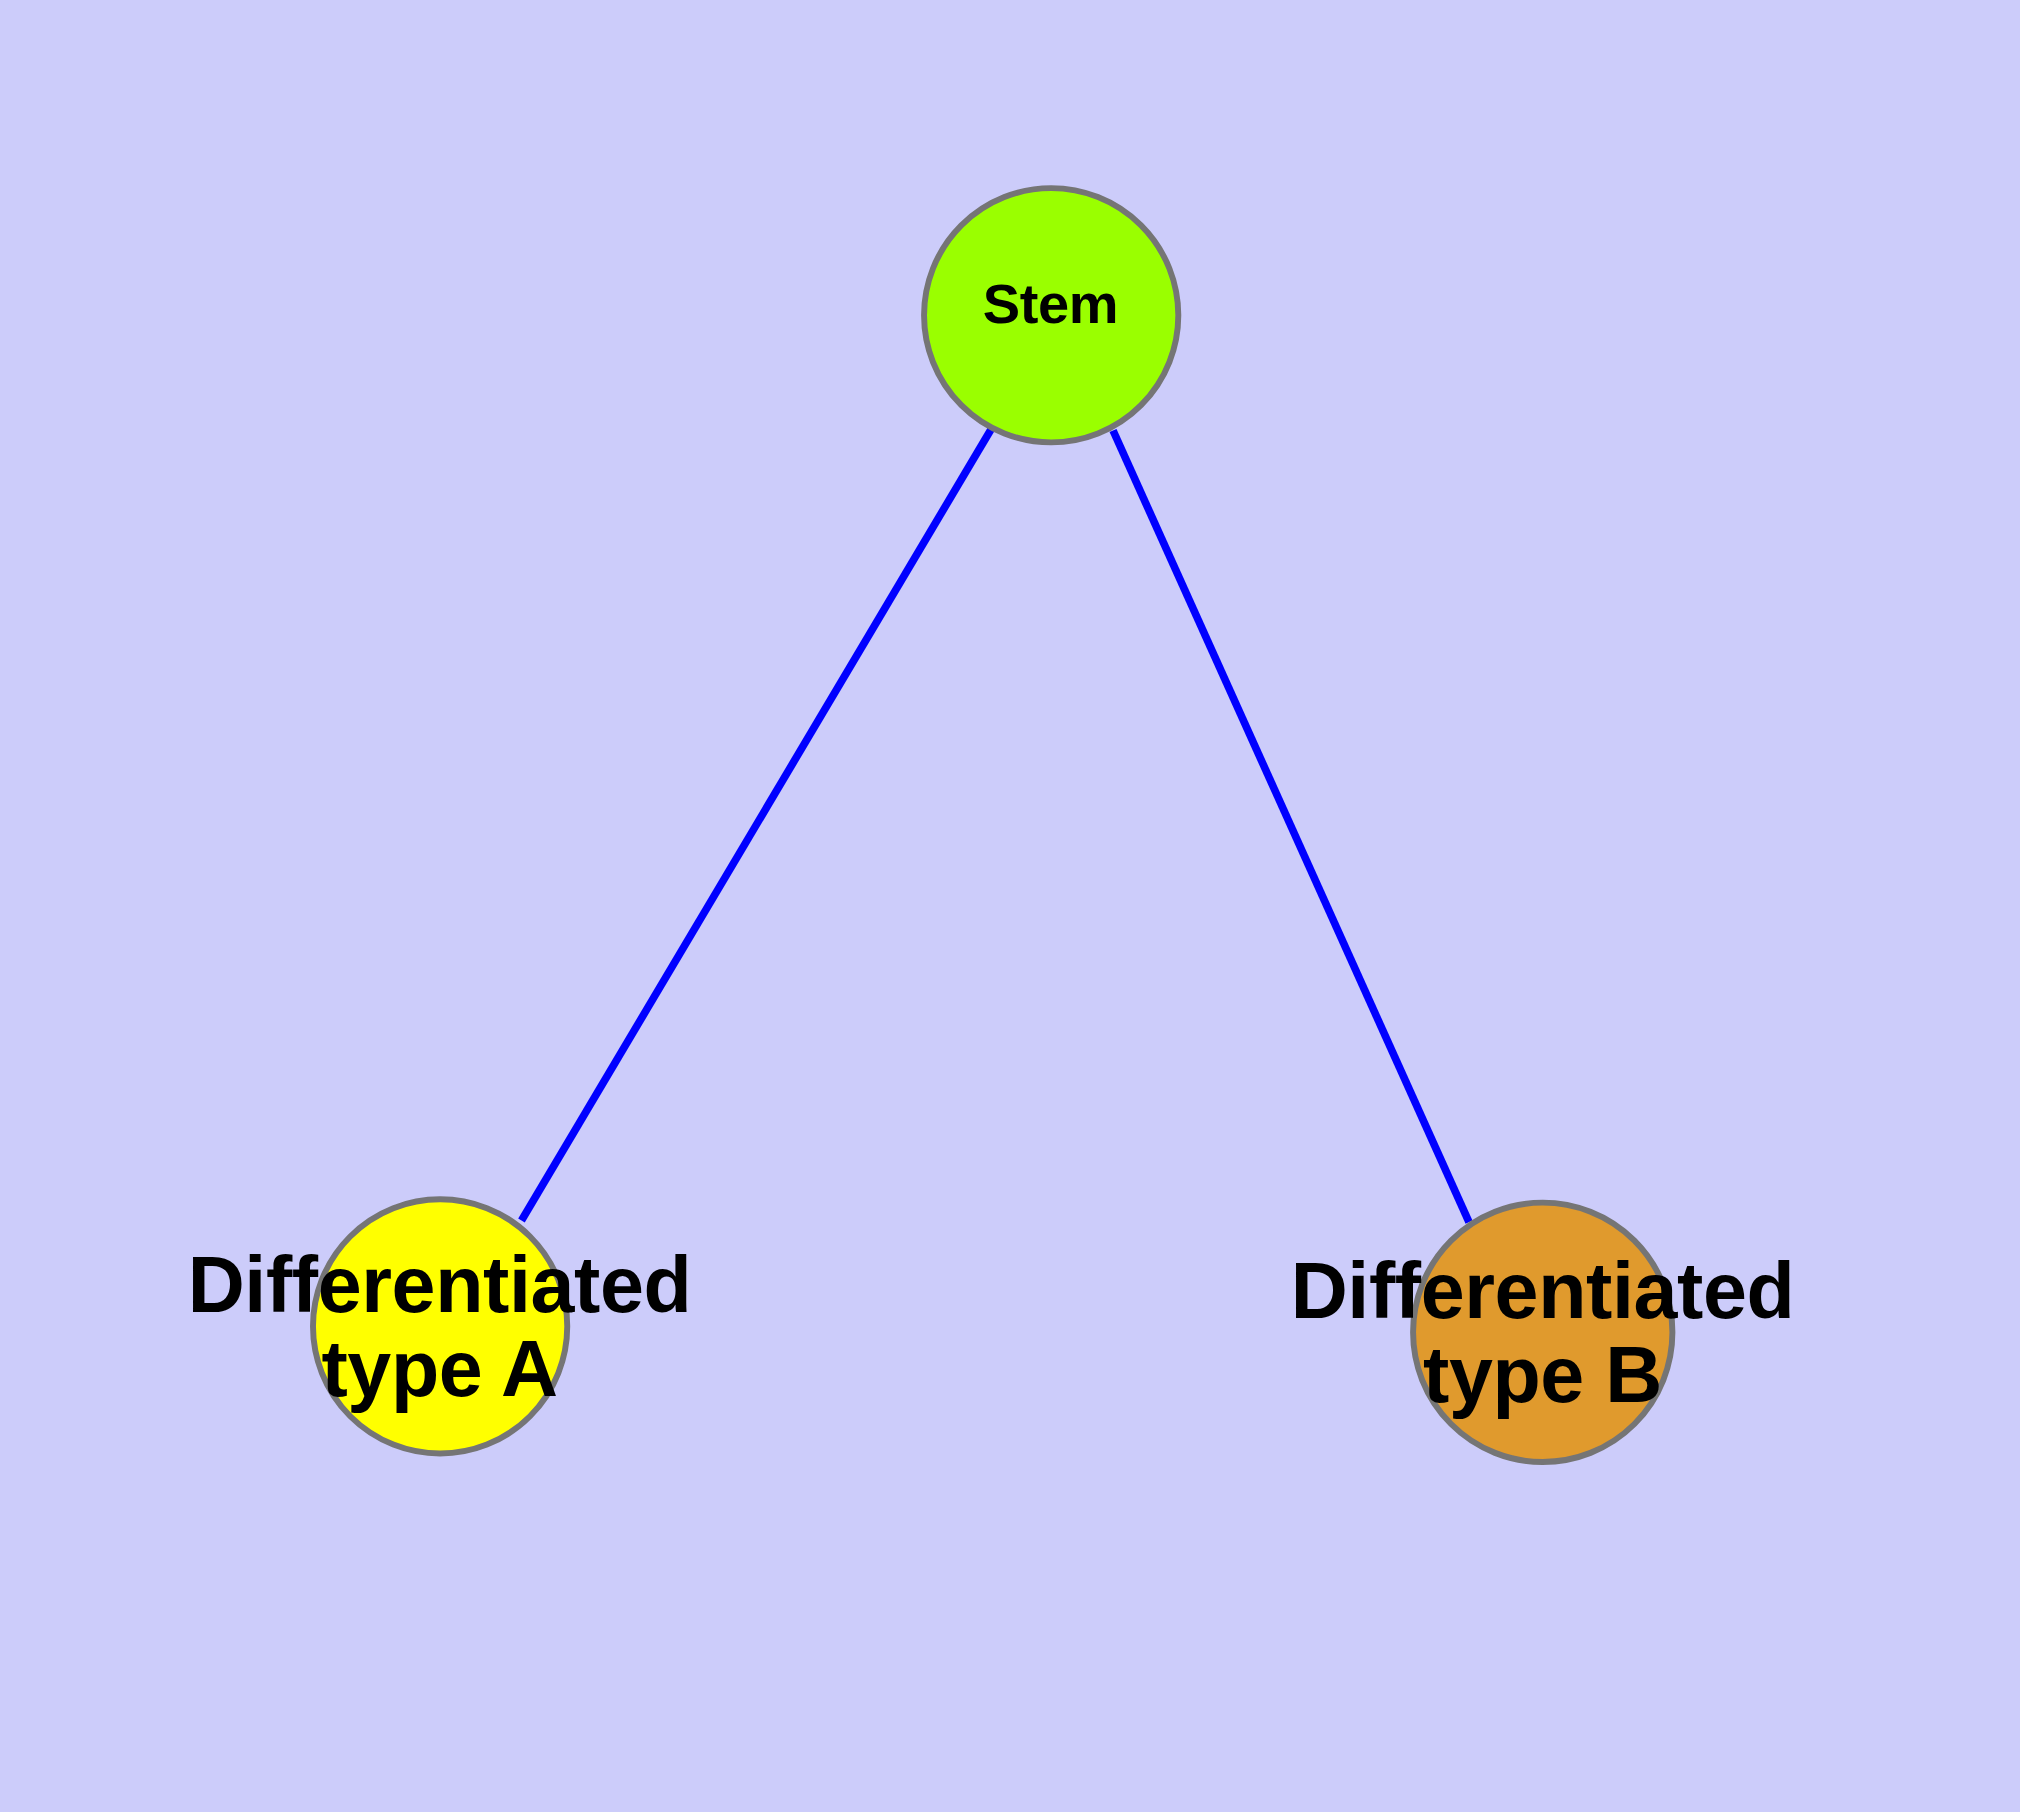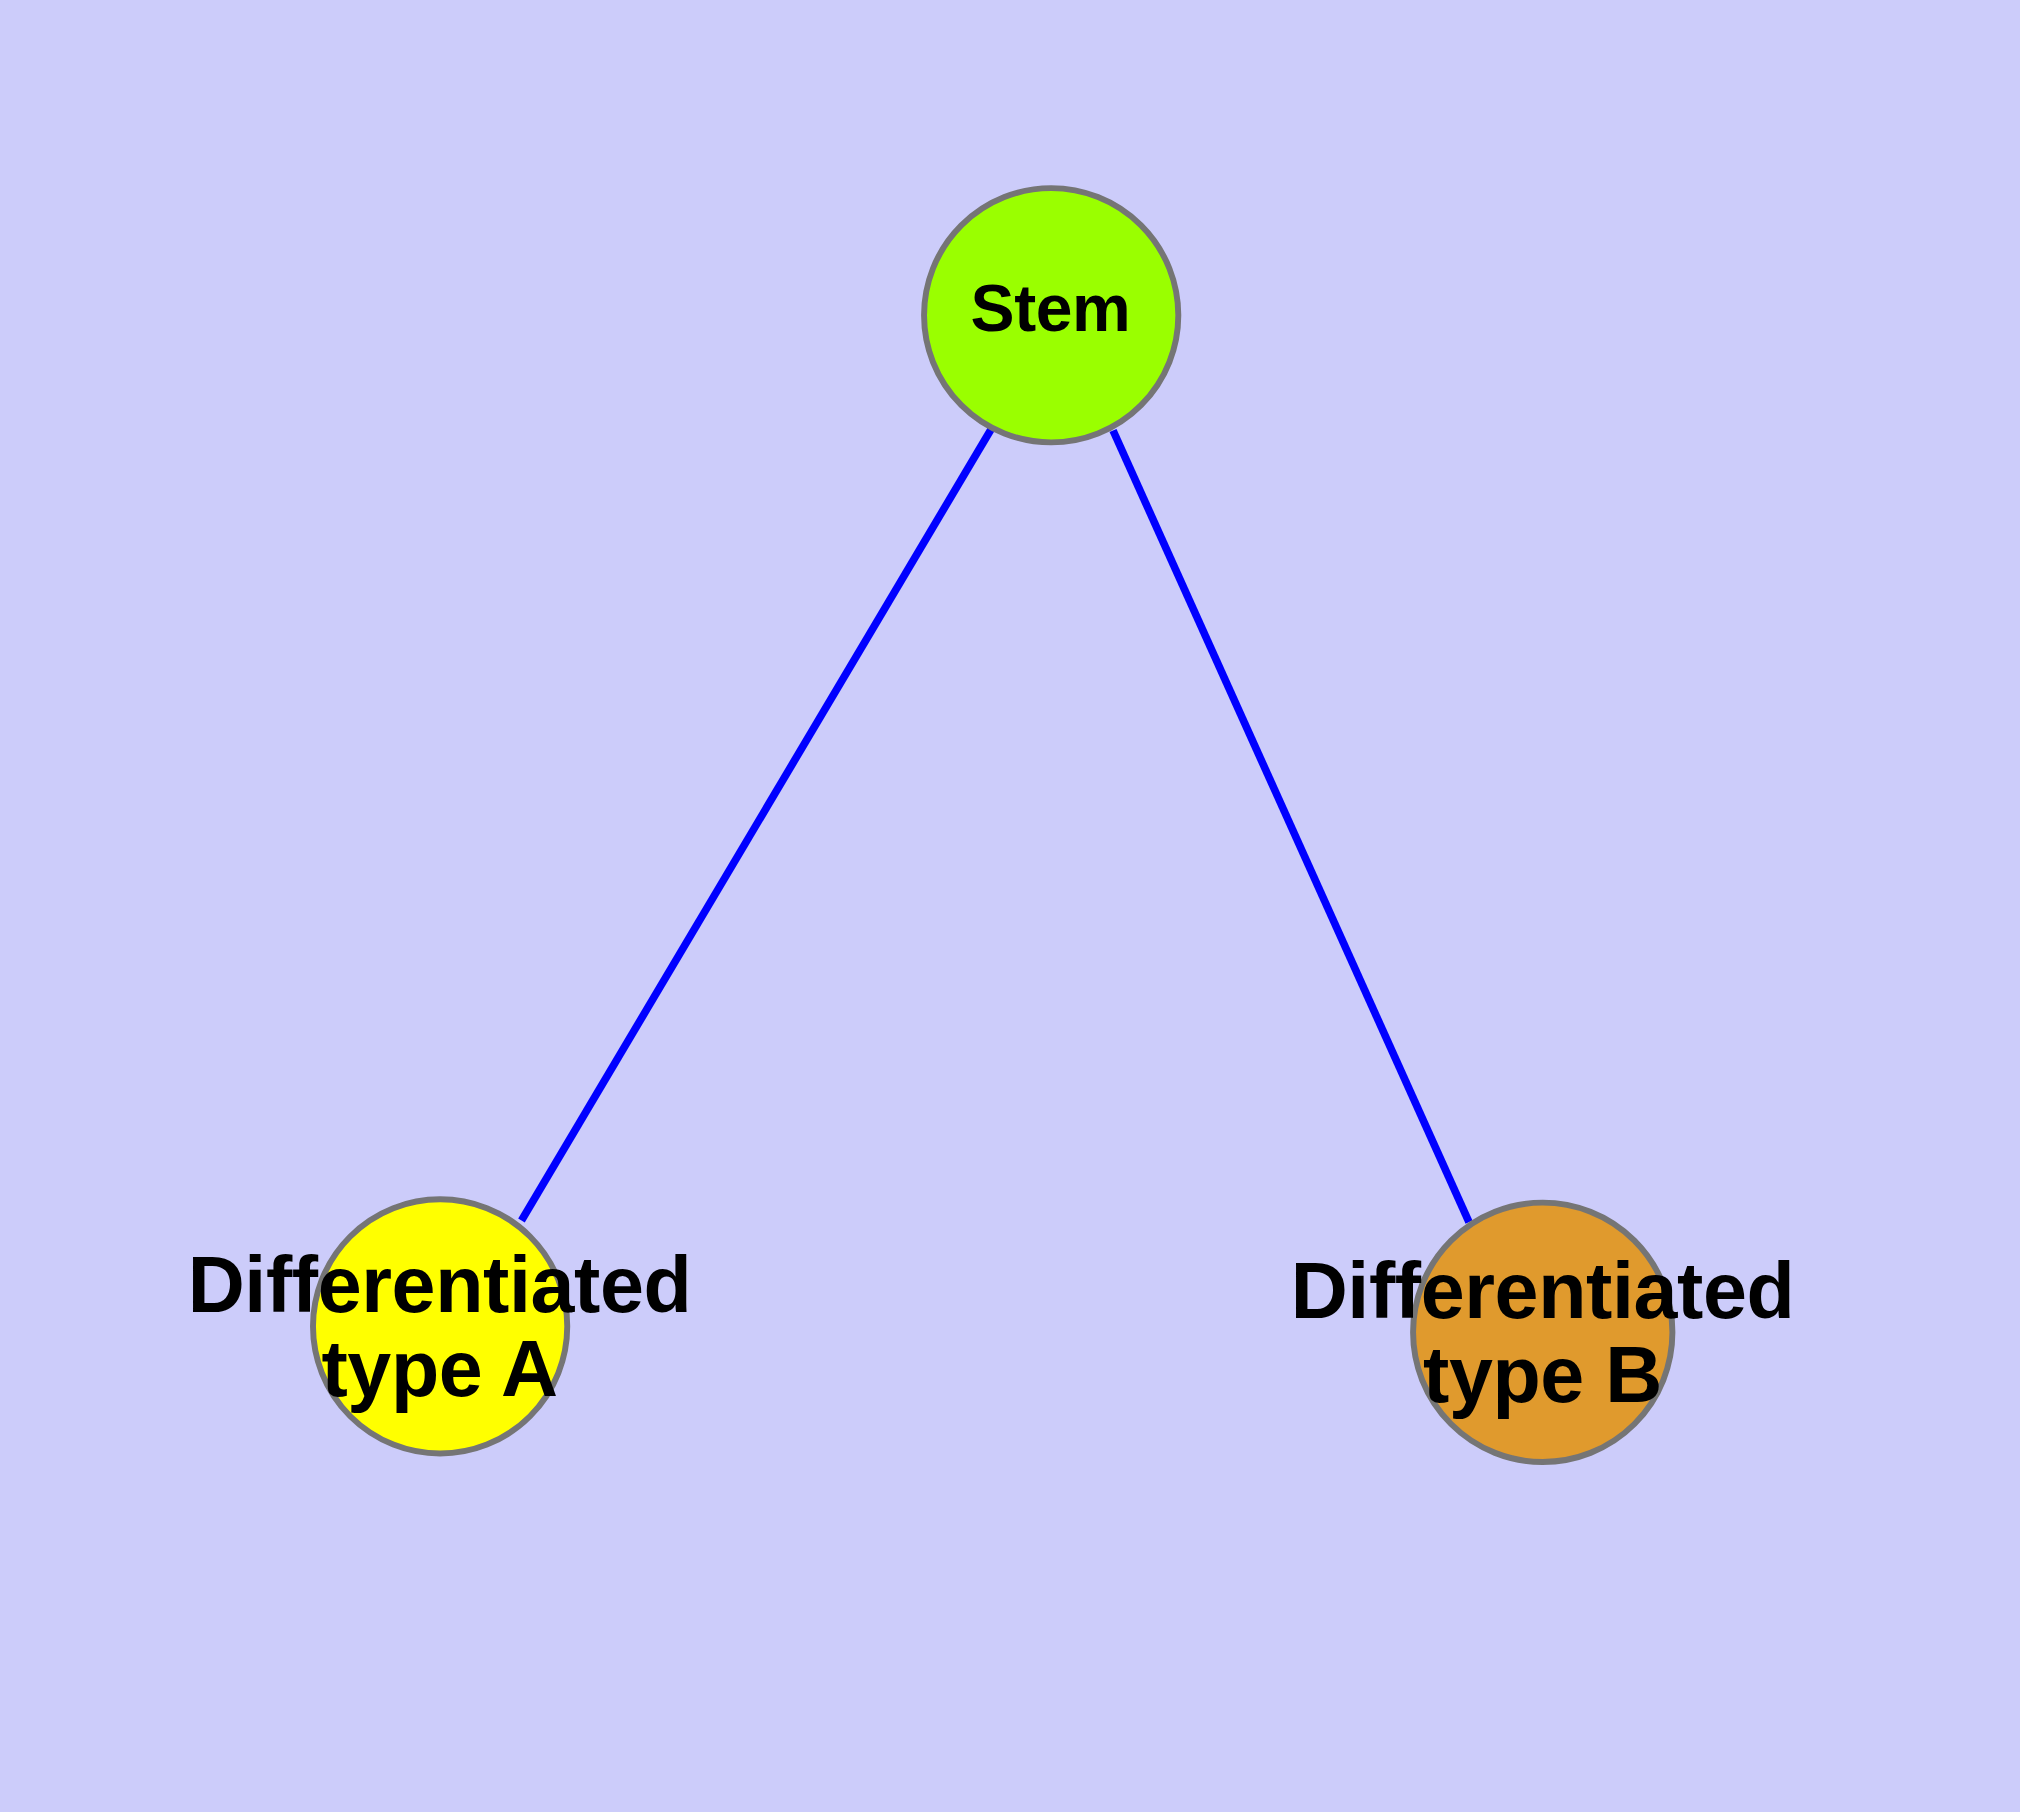--- a/index.html
+++ b/index.html
@@ -29,21 +29,21 @@
     position: absolute;
     text-align: center;
     font-weight: bold;
     color: #000000;
     line-height: 1.06;
     white-space: pre;
     pointer-events: none;
     letter-spacing: -0.4px;
   }
   .label-stem {
-    font-size: 66px;
+    font-size: 56px;
   }
   .label-diff {
     font-size: 79px;
   }
 </style>
 </head>
 <body>
 
 <div id="canvas" style="background: rgb(204, 204, 250);">
 

